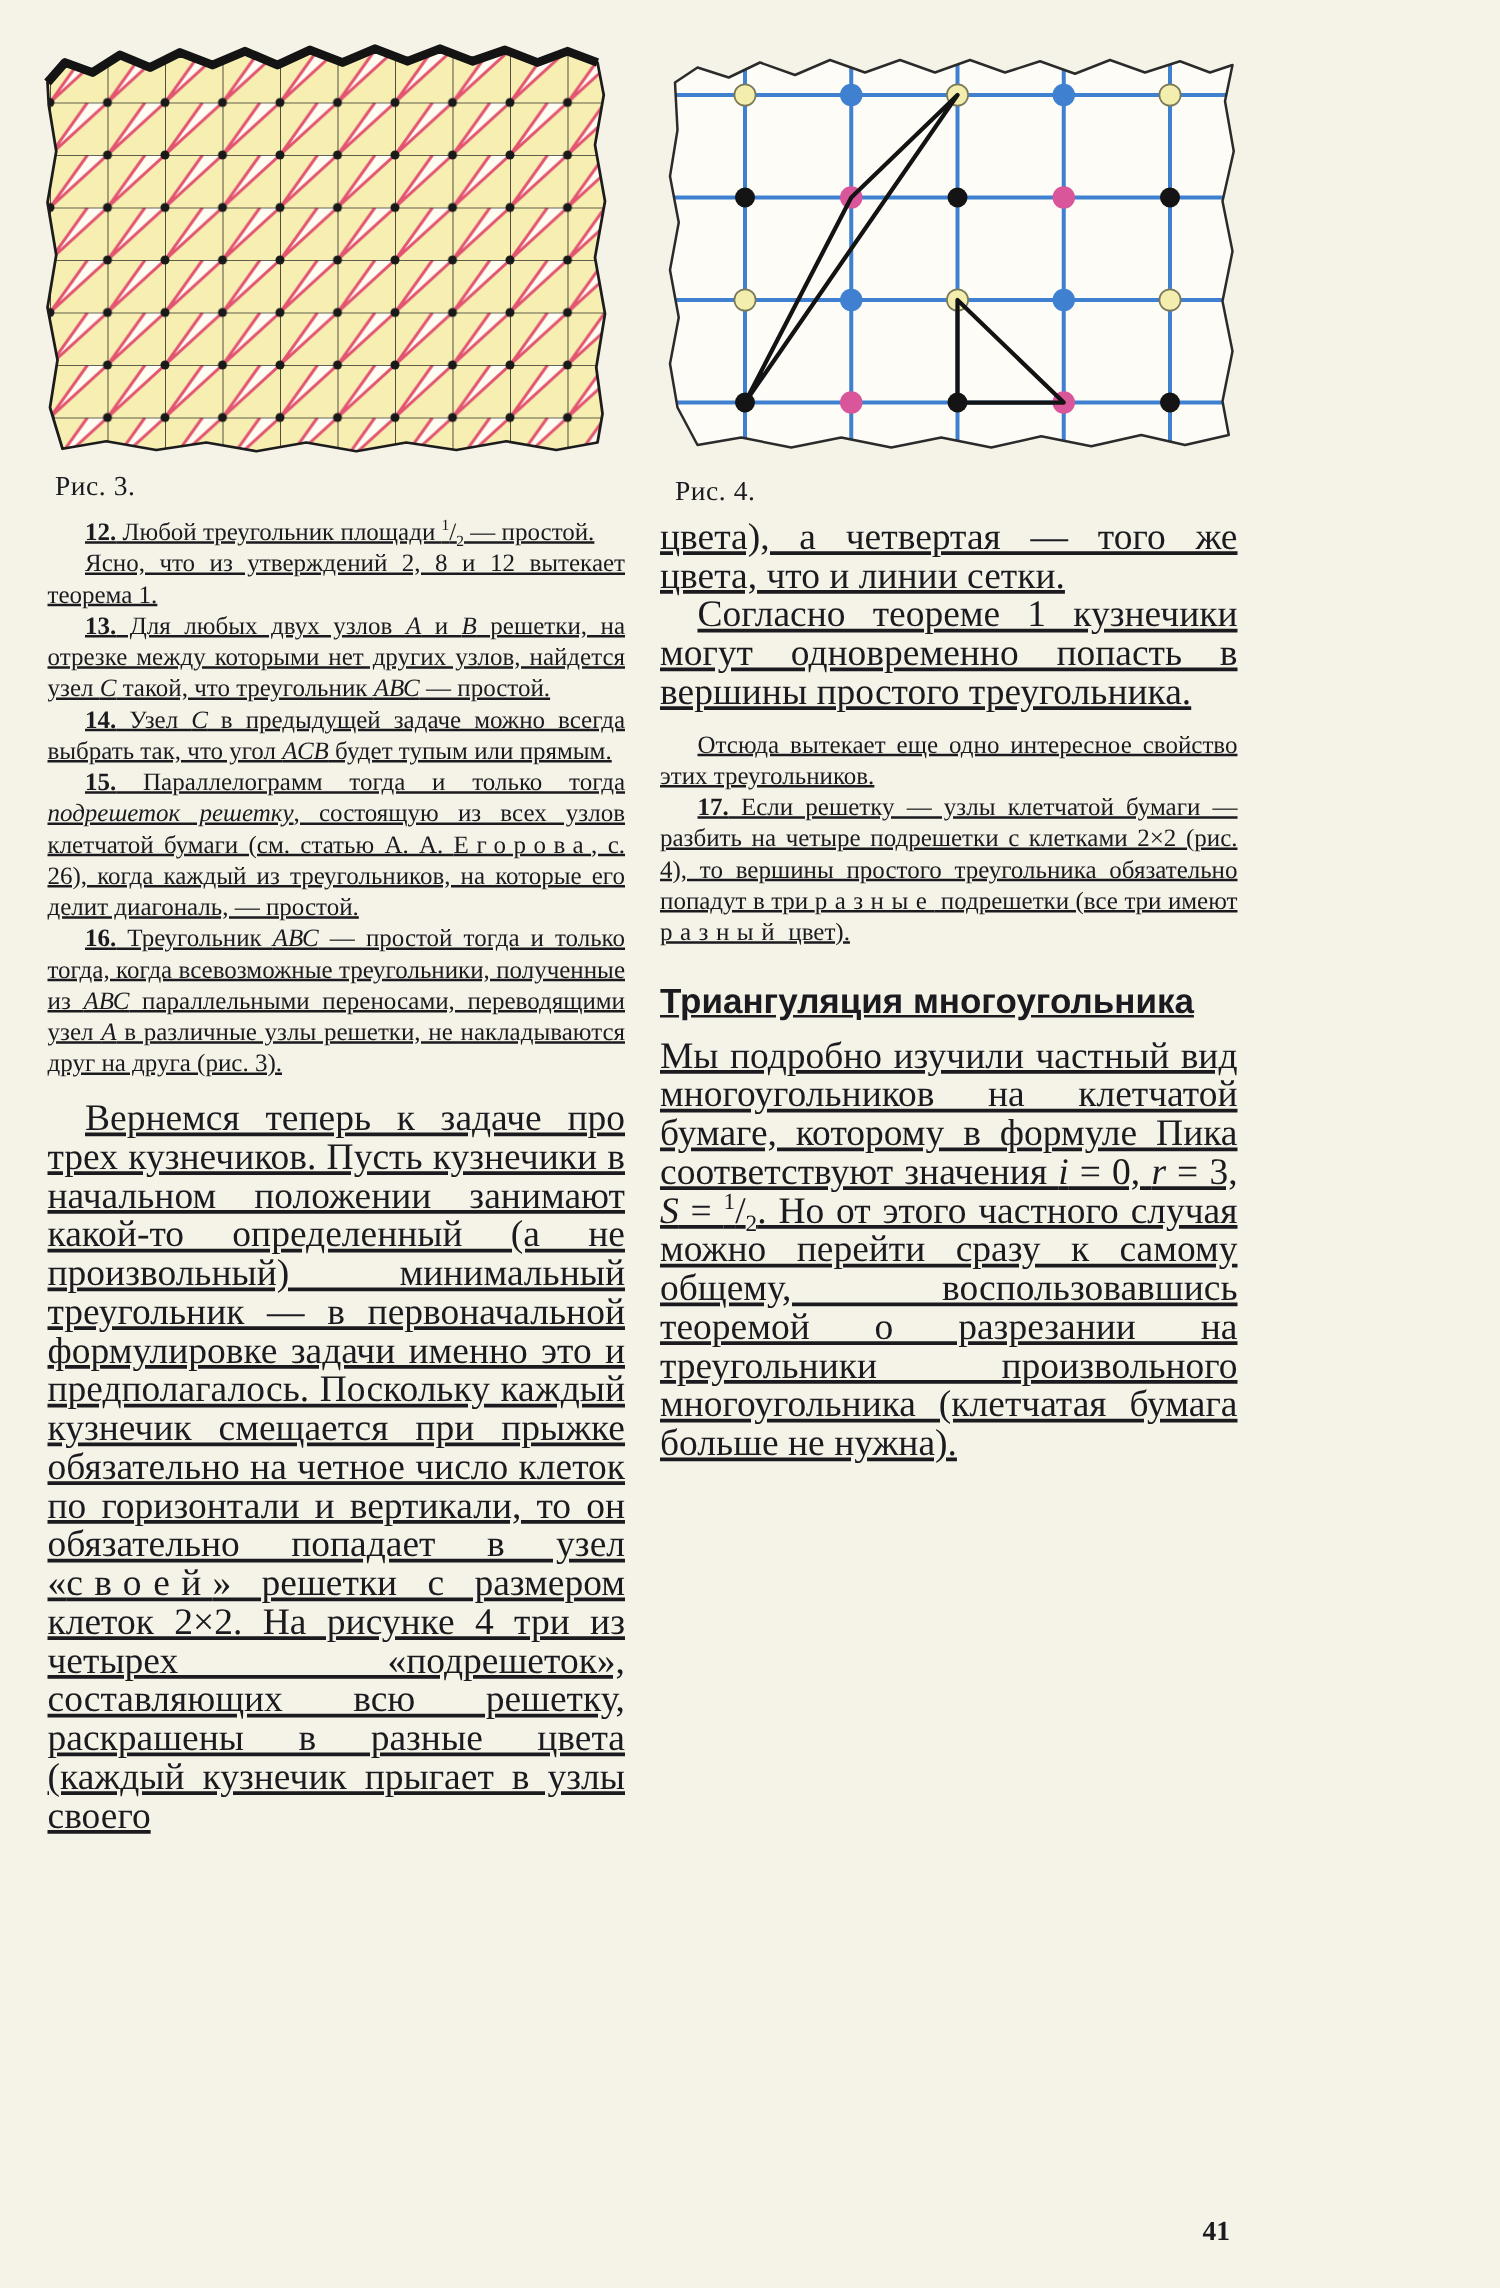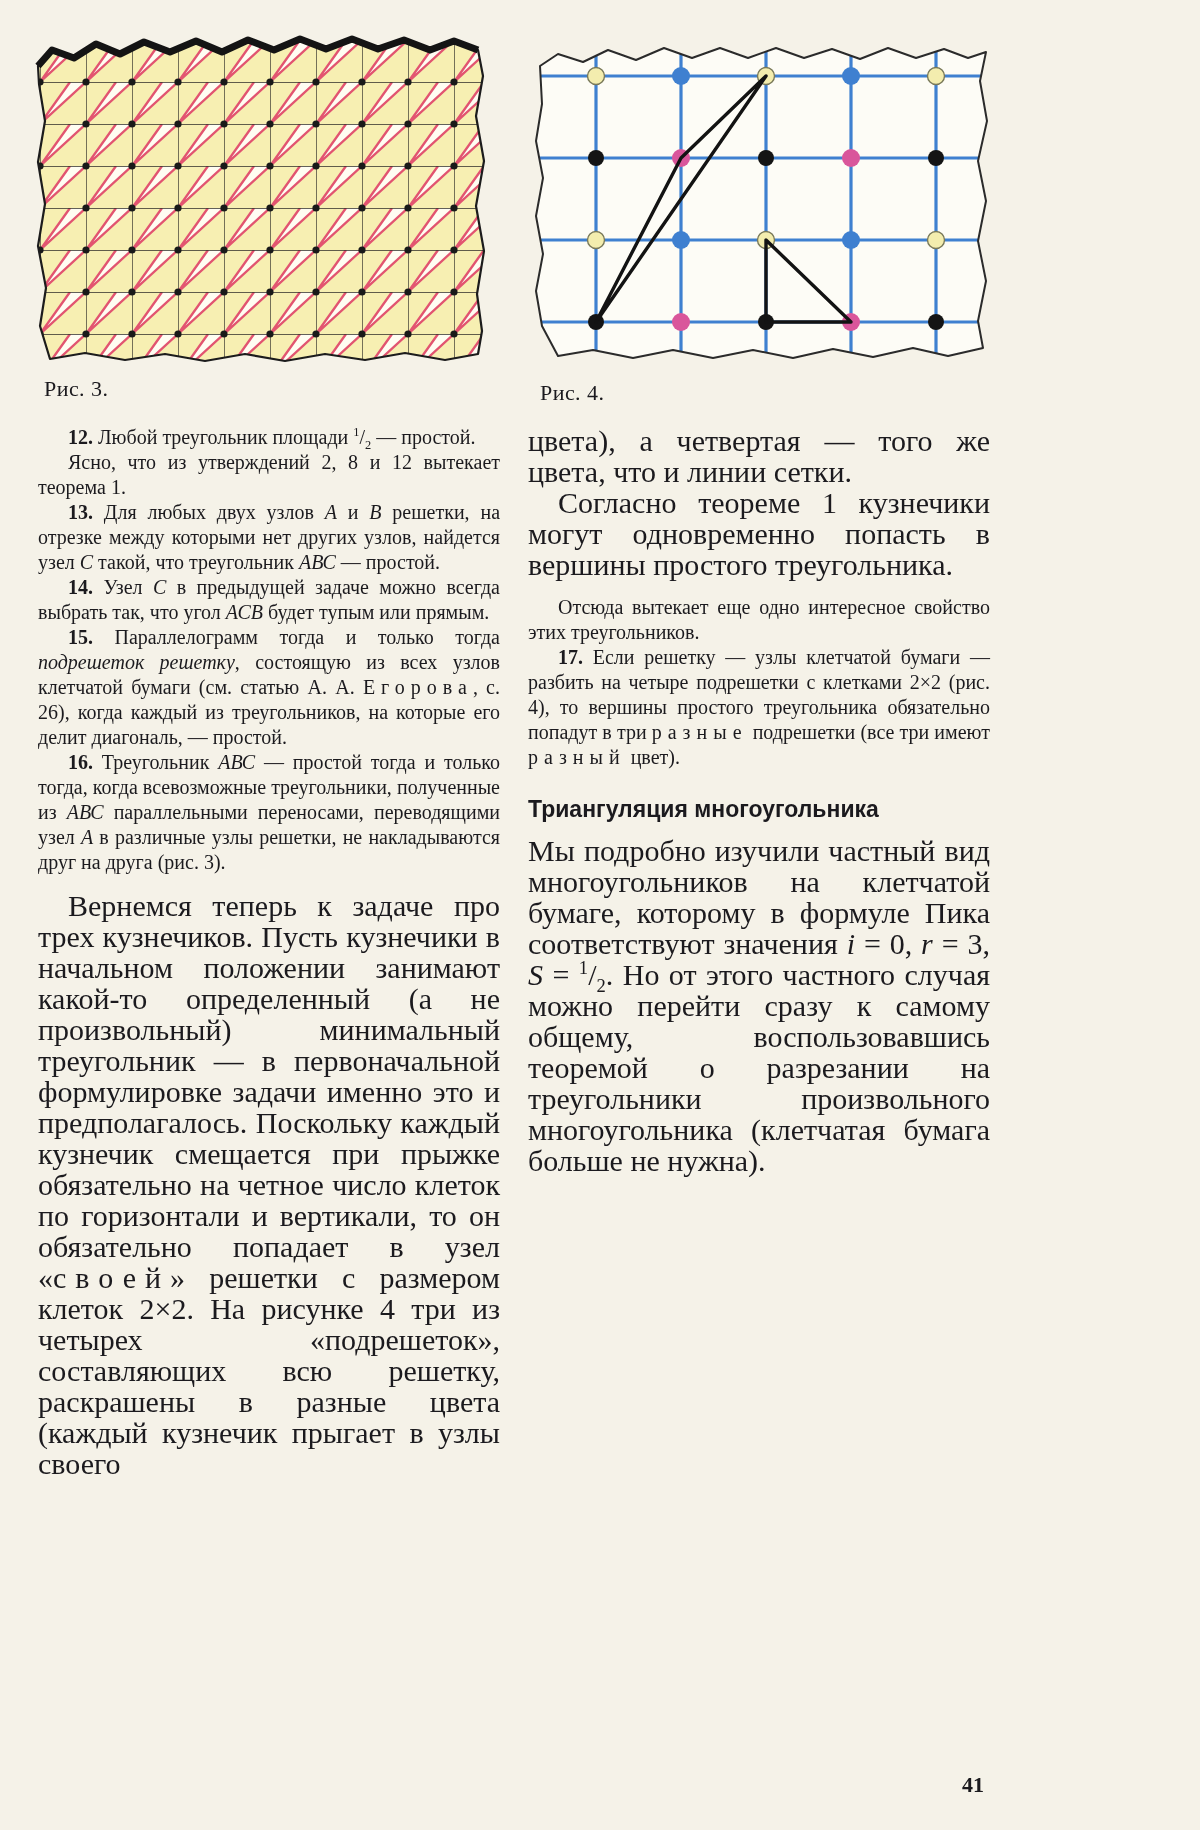--- a/index.html
+++ b/index.html
@@ -9,35 +9,35 @@
     color:var(--ink,#17161a);
     font-family:"Liberation Serif", serif;
   }
   .page{position:absolute;inset:0;}
   .fig{position:absolute;}
   #fig3{left:30px;top:26px;}
   #fig4{left:528px;top:36px;}
   .caption{position:absolute;font-size:22px;letter-spacing:0.02em;text-align:right;}
   #cap3{left:44px;top:376px;}
   #cap4{left:540px;top:380px;}
-  .col{position:absolute;top:425px;text-align:justify;}
+  .col{position:absolute;top:414px;text-align:justify;text-decoration:underline;}
   #col-left{left:38px;width:462px;}
   #col-right{left:528px;width:462px;}
   p.para{margin:0;text-indent:30px;}
   p.small{font-size:20px;line-height:25px;}
   p.large{font-size:30px;line-height:31px;}
   p.noindent{text-indent:0;}
   p.gap{margin-top:15px;}
   .b{font-weight:700;}
   .i{font-style:italic;}
   .sp{letter-spacing:0.3em;}
   sup,sub{font-size:62%;line-height:0;}
   h3.subhead{
     font-family:"Liberation Sans", sans-serif;
-    font-weight:700;font-size:23px;margin:26px 0 12px 0;text-align:left;
+    font-weight:700;font-size:28px;margin:26px 0 12px 0;text-align:left;
   }
   .pagenum{position:absolute;left:962px;top:1772px;font-weight:700;font-size:22px;}
   
   .f3-cell-bg{fill:var(--cell-yellow,#f7efb2);}
   .f3-sliver{fill:#fffdf2;}
   .f3-red{stroke:var(--lattice-red,#e25470);stroke-width:2.4;fill:none;}
   .f3-grid{stroke:#2e2c28;stroke-width:1.3;fill:none;}
   .f3-dot{fill:#191919;}
   .f3-outline{stroke:#1c1c1c;stroke-width:2.2;stroke-linejoin:round;}
   .f3-edge{stroke:#141414;stroke-width:7;fill:none;stroke-linejoin:round;}

